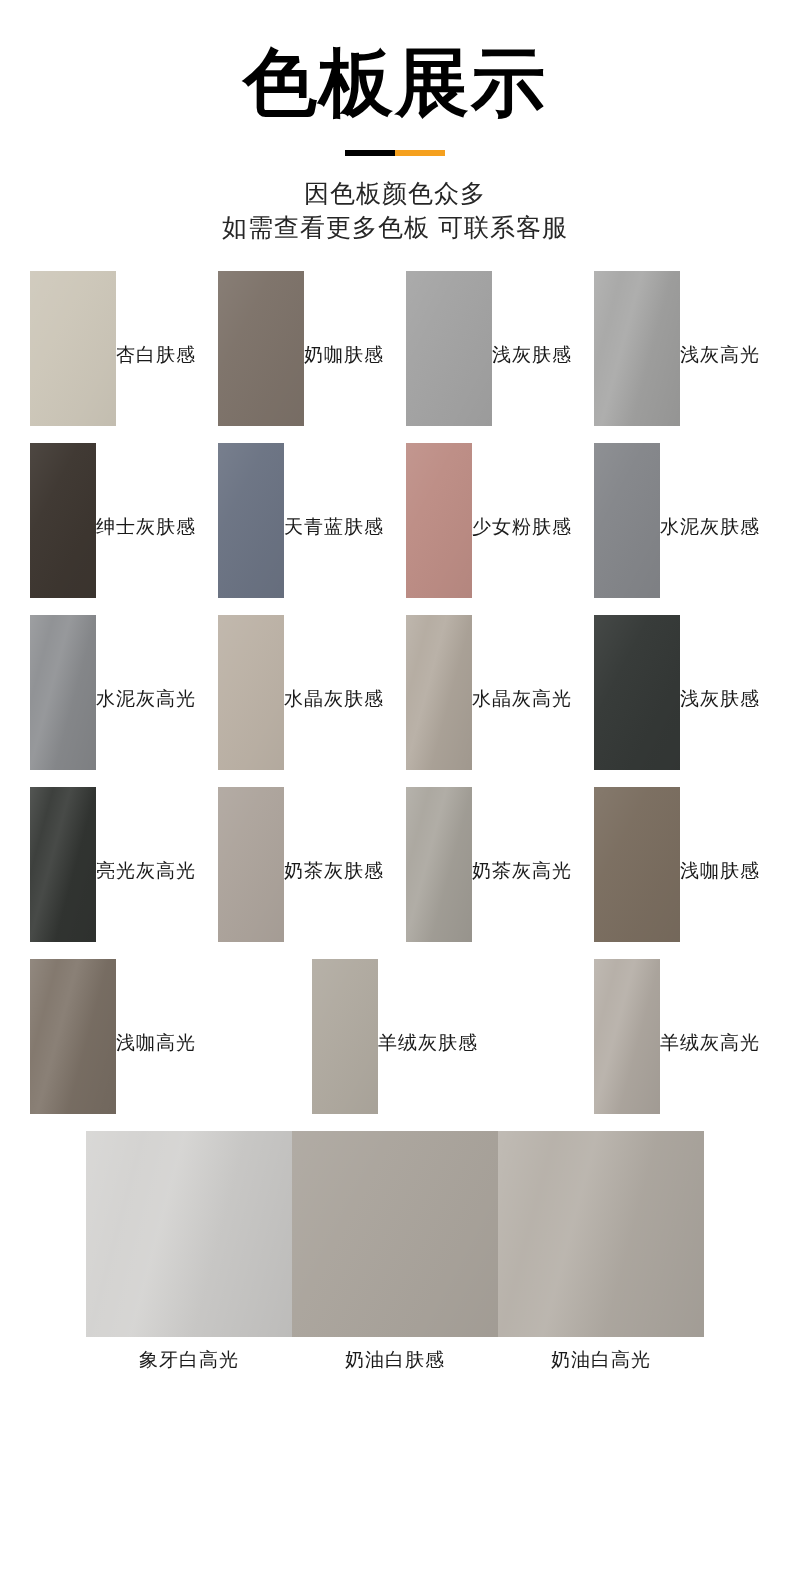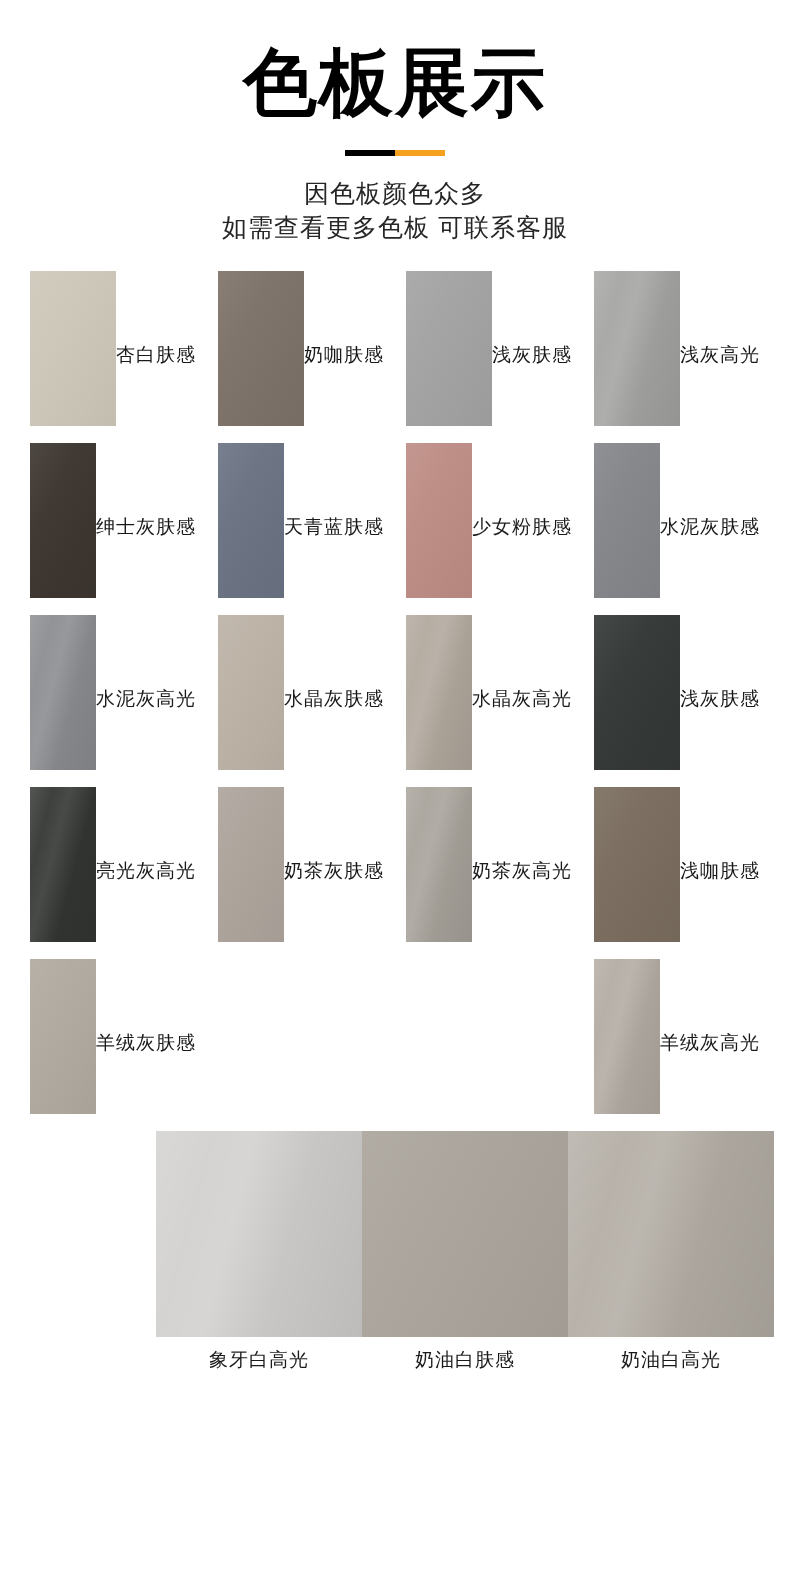--- a/index.html
+++ b/index.html
@@ -99,21 +99,21 @@
     line-height: 1;
     color: #1a1a1a;
     font-weight: 400;
     letter-spacing: 1px;
     white-space: nowrap;
   }
 
   
   .row-wide {
     display: flex;
-    justify-content: flex-end;
+    justify-content: center;
     margin-top: 16px;
     padding: 0 16px;
     box-sizing: border-box;
   }
   .cell-wide {
     width: 206px;
     display: flex;
     flex-direction: column;
     align-items: center;
   }
@@ -206,20 +206,24 @@
       <div class="cell">
         <div class="chip gloss" style="background: rgb(168, 164, 156);"></div>
         <div class="chip-label">奶茶灰高光</div>
       </div>
       <div class="cell">
         <div class="chip" style="background: rgb(122, 109, 95);"></div>
         <div class="chip-label">浅咖肤感</div>
       </div>
     </div>
     <div class="row">
+      <div class="cell">
+        <div class="chip gloss" style="background: rgb(125, 114, 103);"></div>
+        <div class="chip-label">浅咖高光</div>
+      </div>
       <div class="cell">
         <div class="chip" style="background: rgb(176, 170, 160);"></div>
         <div class="chip-label">羊绒灰肤感</div>
       </div>
       <div class="cell">
         <div class="chip gloss" style="background: rgb(179, 172, 164);"></div>
         <div class="chip-label">羊绒灰高光</div>
       </div>
     </div>
   </div>

